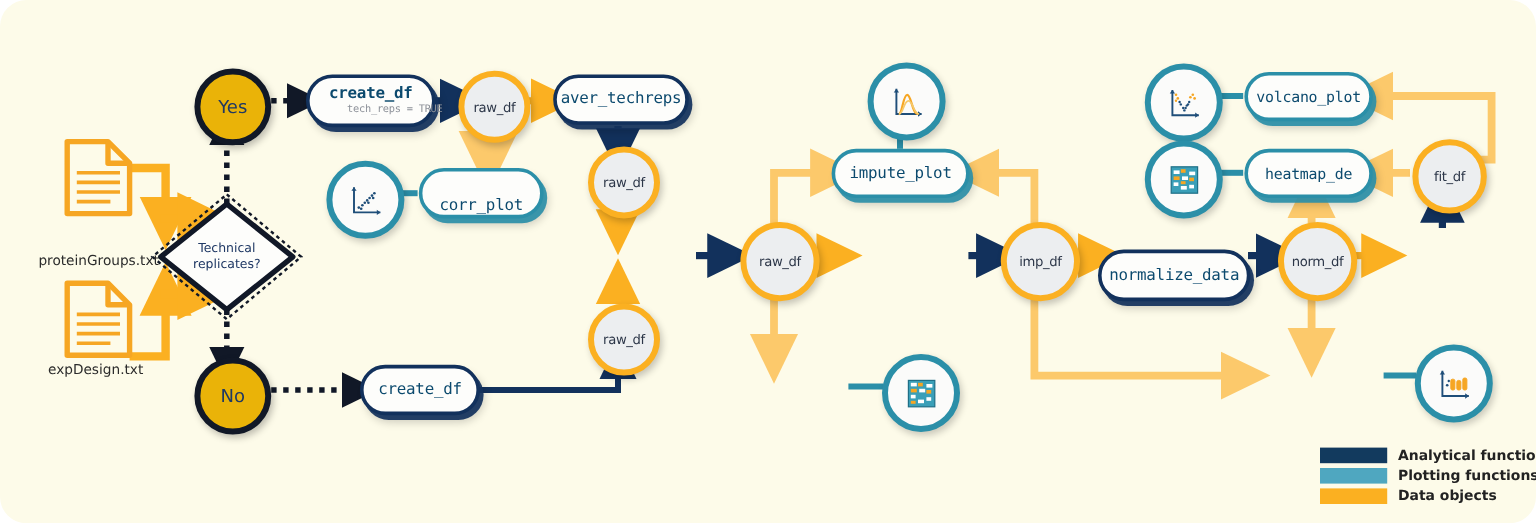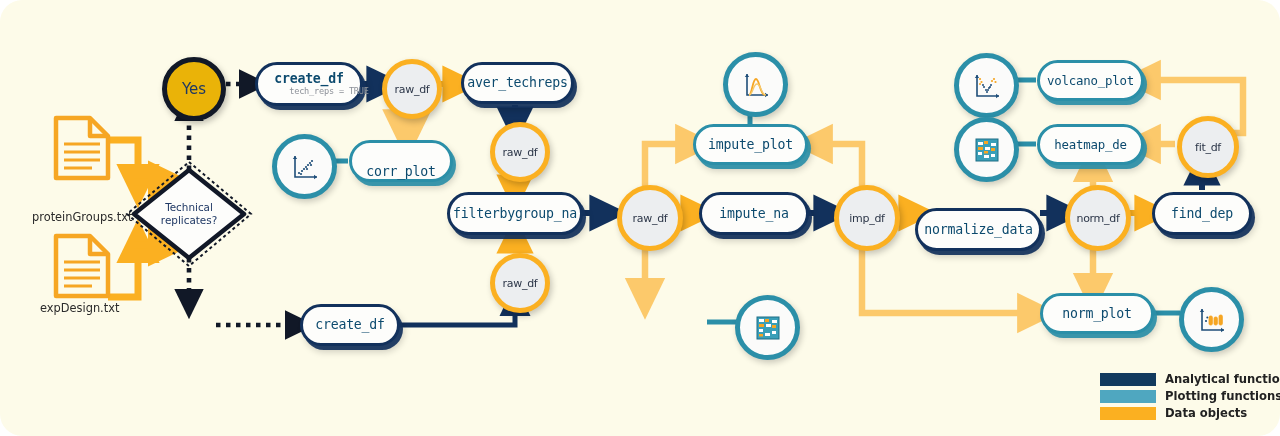--- a/index.html
+++ b/index.html
@@ -235,70 +235,61 @@
       <div>replicates?</div>
     </div>
   </div>
 
   <div class="fileLbl" style="left:32px;top:183px;margin-top:27px;">proteinGroups.txt</div>
   <div class="fileLbl" style="left:40px;top:301px;">expDesign.txt</div>
 
   <div class="term" style="left:162px;top:57px;width:54px;height:54px;">
     <span>Yes</span>
   </div>
+  <div class="term" style="left:162px;top:298px;width:54px;height:54px;">
+    <span>No</span>
+  </div>
 
   <div class="node pill fn stack" style="left:255px;top:62px;width:108px;height:44px;">
     <div class="lbl bold">create_df</div>
     <div class="sub">tech_reps = TRUE</div>
   </div>
 
   <div class="node pill fn" style="left:461px;top:62px;width:113px;height:42px;">
     <div class="lbl">aver_techreps</div>
   </div>
 
-  <div class="node pill fn" style="left:447px;top:192px;width:136px;height:43px;">
-    <div class="lbl">filterbygroup_na</div>
-  </div>
 
   <div class="node pill fn" style="left:300px;top:304px;width:100px;height:42px;">
     <div class="lbl">create_df</div>
   </div>
 
-  <div class="node pill fn" style="left:699px;top:192px;width:110px;height:43px;">
-    <div class="lbl">impute_na</div>
-  </div>
 
   <div class="node pill fn" style="left:915px;top:208px;width:127px;height:43px;">
     <div class="lbl">normalize_data</div>
   </div>
 
-  <div class="node pill fn" style="left:1152px;top:192px;width:100px;height:43px;">
-    <div class="lbl">find_dep</div>
-  </div>
 
   <div class="node pill plt" style="left:349px;top:140px;width:104px;height:42px;align-items:flex-end;">
     <div class="lbl">corr_plot</div>
   </div>
 
   <div class="node pill plt" style="left:693px;top:124px;width:115px;height:41px;">
     <div class="lbl">impute_plot</div>
   </div>
 
 
   <div class="node pill plt" style="left:1037px;top:124px;width:107px;height:41px;">
     <div class="lbl sm">heatmap_de</div>
   </div>
 
   <div class="node pill plt" style="left:1037px;top:60px;width:107px;height:41px;">
     <div class="lbl sm">volcano_plot</div>
   </div>
 
-  <div class="node pill plt" style="left:1040px;top:293px;width:114px;height:41px;">
-    <div class="lbl">norm_plot</div>
-  </div>
 
   <div class="dobj" style="left:382px;top:59px;width:50px;height:50px;">
     <span>raw_df</span>
   </div>
   <div class="dobj" style="left:490px;top:122px;width:50px;height:50px;">
     <span>raw_df</span>
   </div>
   <div class="dobj" style="left:490px;top:253px;width:50px;height:50px;">
     <span>raw_df</span>
   </div>

